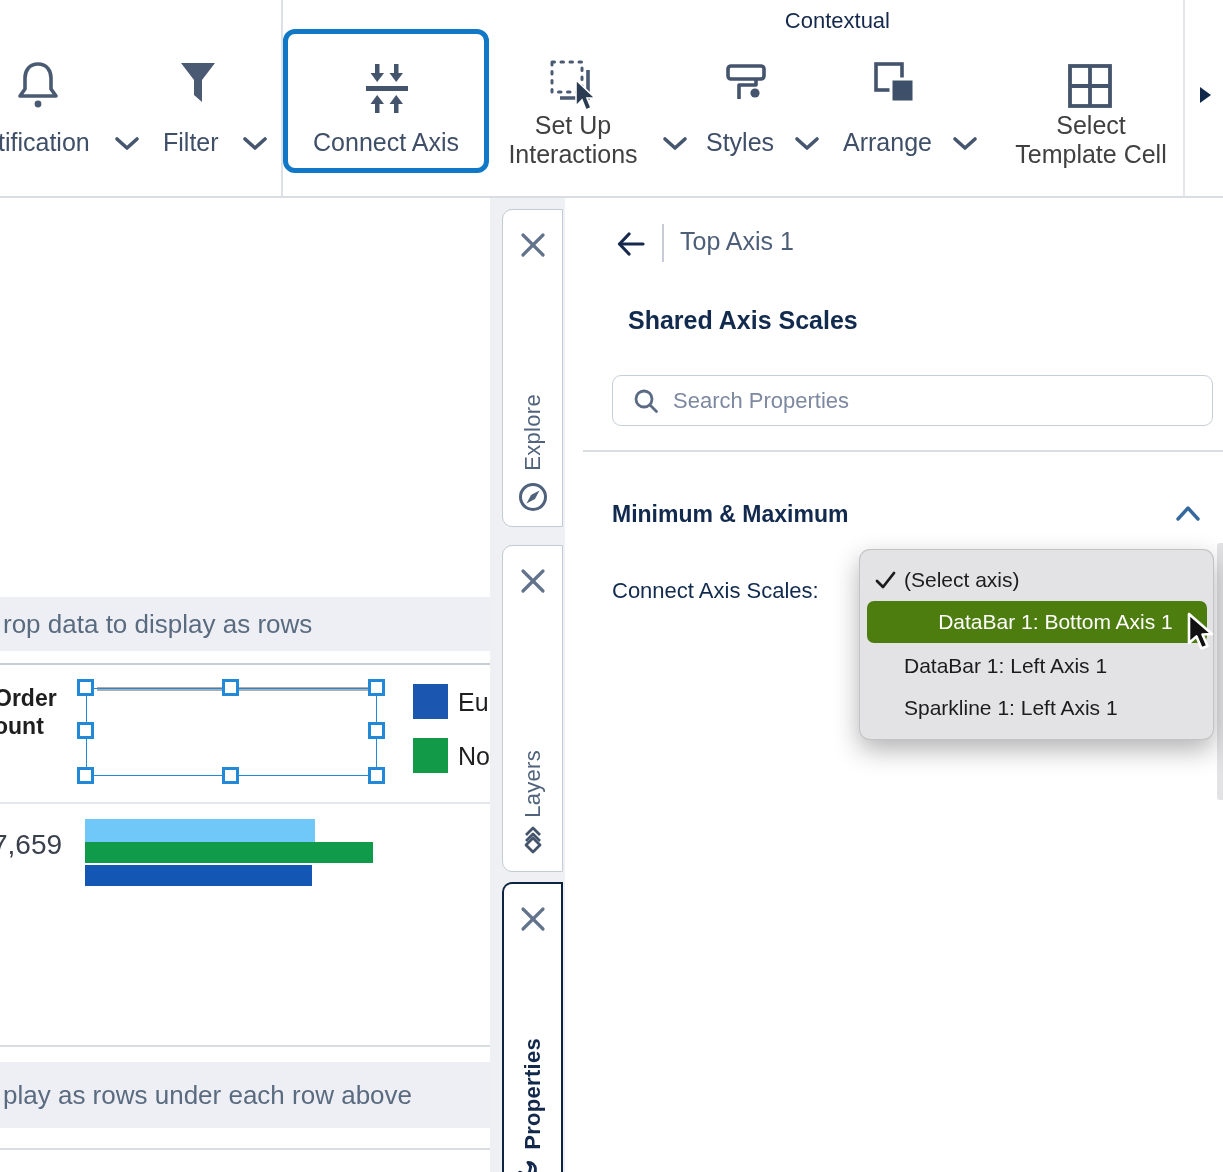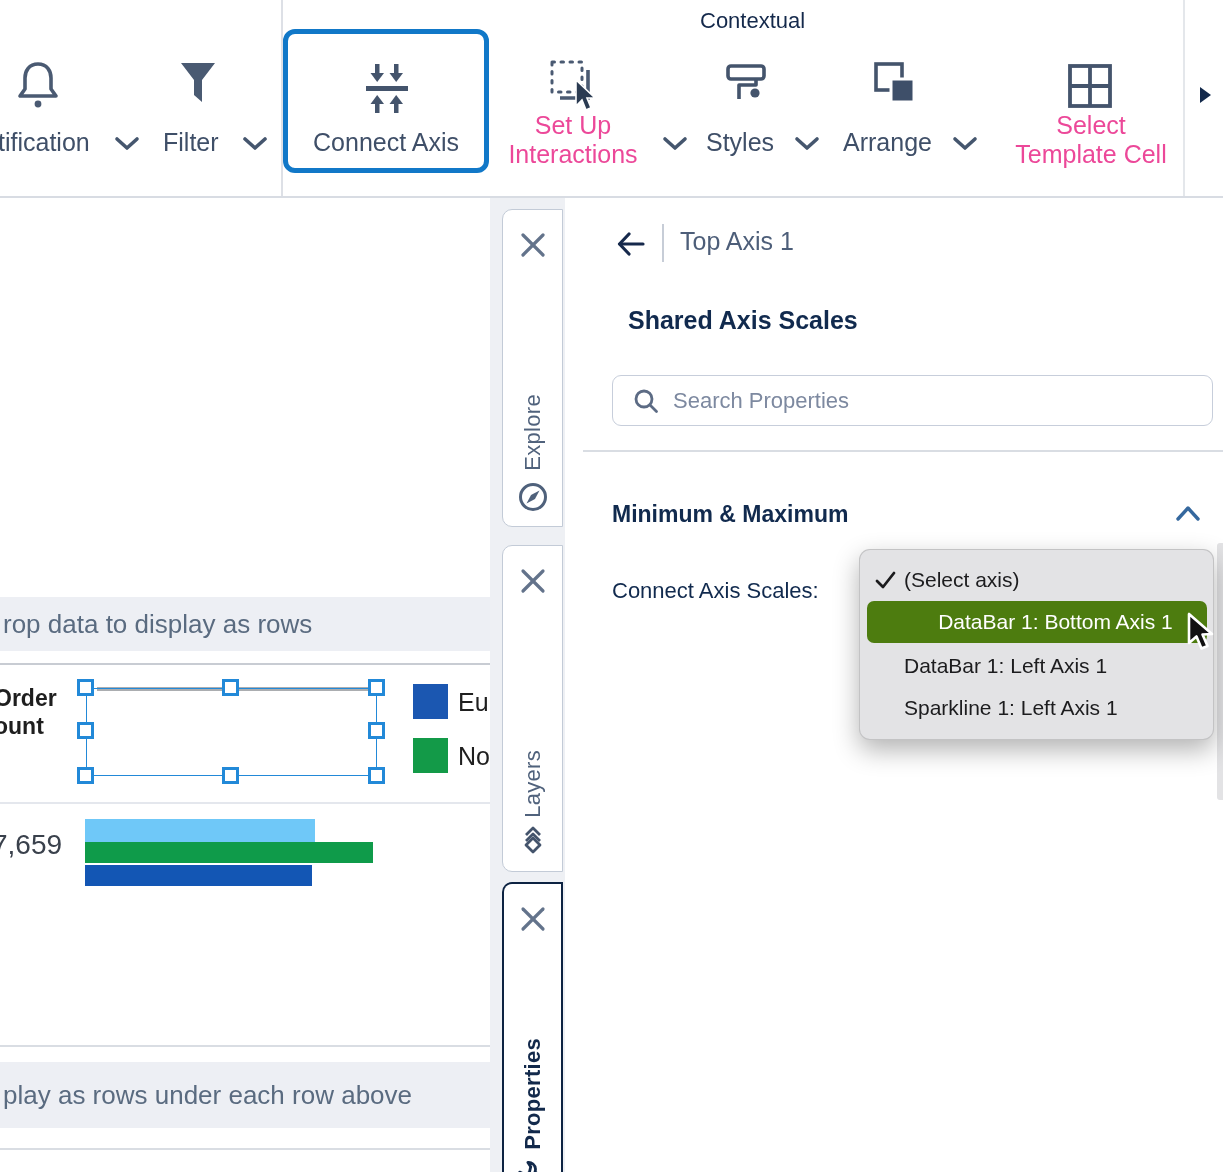--- a/index.html
+++ b/index.html
@@ -3,24 +3,24 @@
 <meta charset="utf-8">
 <style>
   html,body{margin:0;padding:0;background:#fff;}
   #root{position:relative;width:1223px;height:1172px;overflow:hidden;background:#fff;
         font-family:"Liberation Sans",sans-serif;color:#3F4F68;}
   .abs{position:absolute;}
   
   #toolbar{position:absolute;left:0;top:0;width:1223px;height:196px;background:#fff;}
   .tb-line{position:absolute;left:0;top:196px;width:1223px;height:2px;background:#D8DCE3;}
   .tb-label{position:absolute;font-size:25px;color:#3F4F68;white-space:nowrap;}
-  .tb-label2{position:absolute;font-size:25px;color:#ec4899;text-align:center;line-height:29px;white-space:nowrap;}
+  .tb-label2{position:absolute;font-size:25px;color:#404040;text-align:center;line-height:29px;white-space:nowrap;}
   .chev{position:absolute;}
   .group-div{position:absolute;top:0;width:1.5px;height:196px;background:#DDE0E6;}
-  #contextual{position:absolute;left:700px;top:8px;width:190px;text-align:left;
+  #contextual{position:absolute;left:700px;top:8px;width:190px;text-align:right;
               font-size:22px;font-weight:500;color:#14294B;}
   #connect-axis-box{position:absolute;left:283px;top:29px;width:206px;height:144px;box-sizing:border-box;
                     border:5px solid #1178C8;border-radius:12px;background:#fff;}
   
   #canvas{position:absolute;left:0;top:198px;width:490px;height:974px;background:#fff;}
   .banner{position:absolute;left:0;width:490px;background:#EDEFF4;display:flex;align-items:center;}
   .banner span{font-size:26px;color:#5A6B80;white-space:nowrap;padding-left:3px;}
   .hline{position:absolute;left:0;width:490px;}
   .handle{position:absolute;width:17px;height:17px;box-sizing:border-box;background:#fff;border:3px solid #2289D8;}
   .legend-sq{position:absolute;width:35px;height:35px;}

